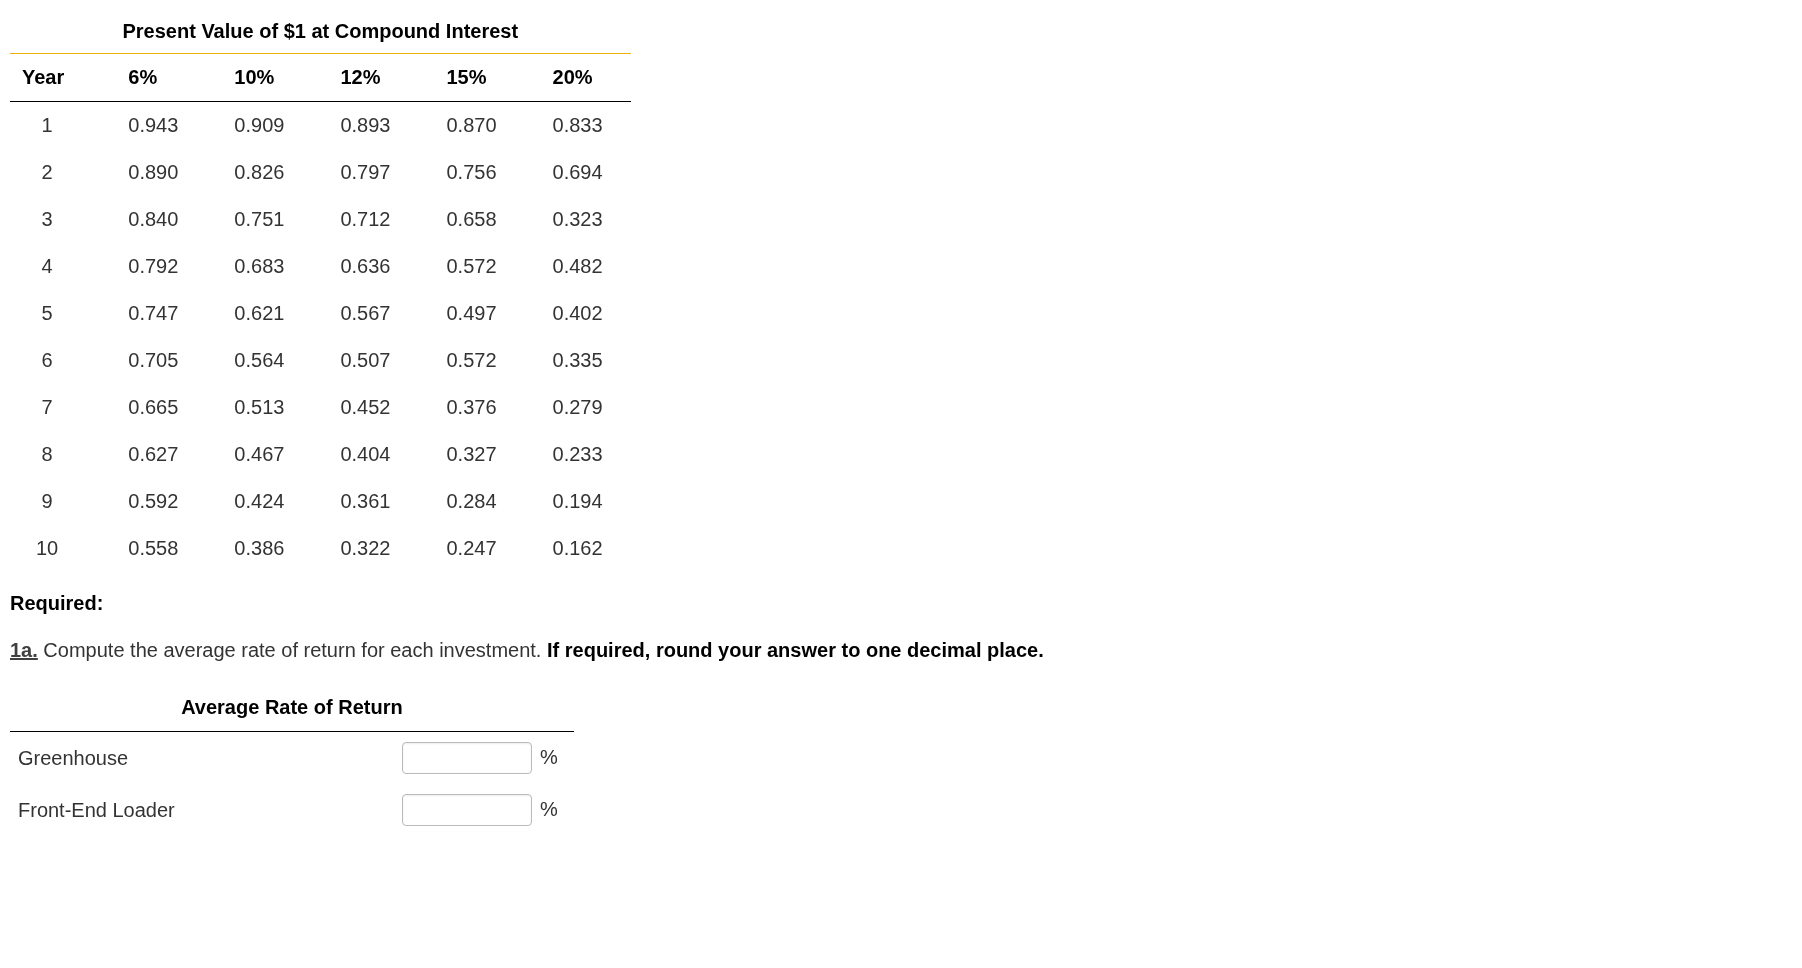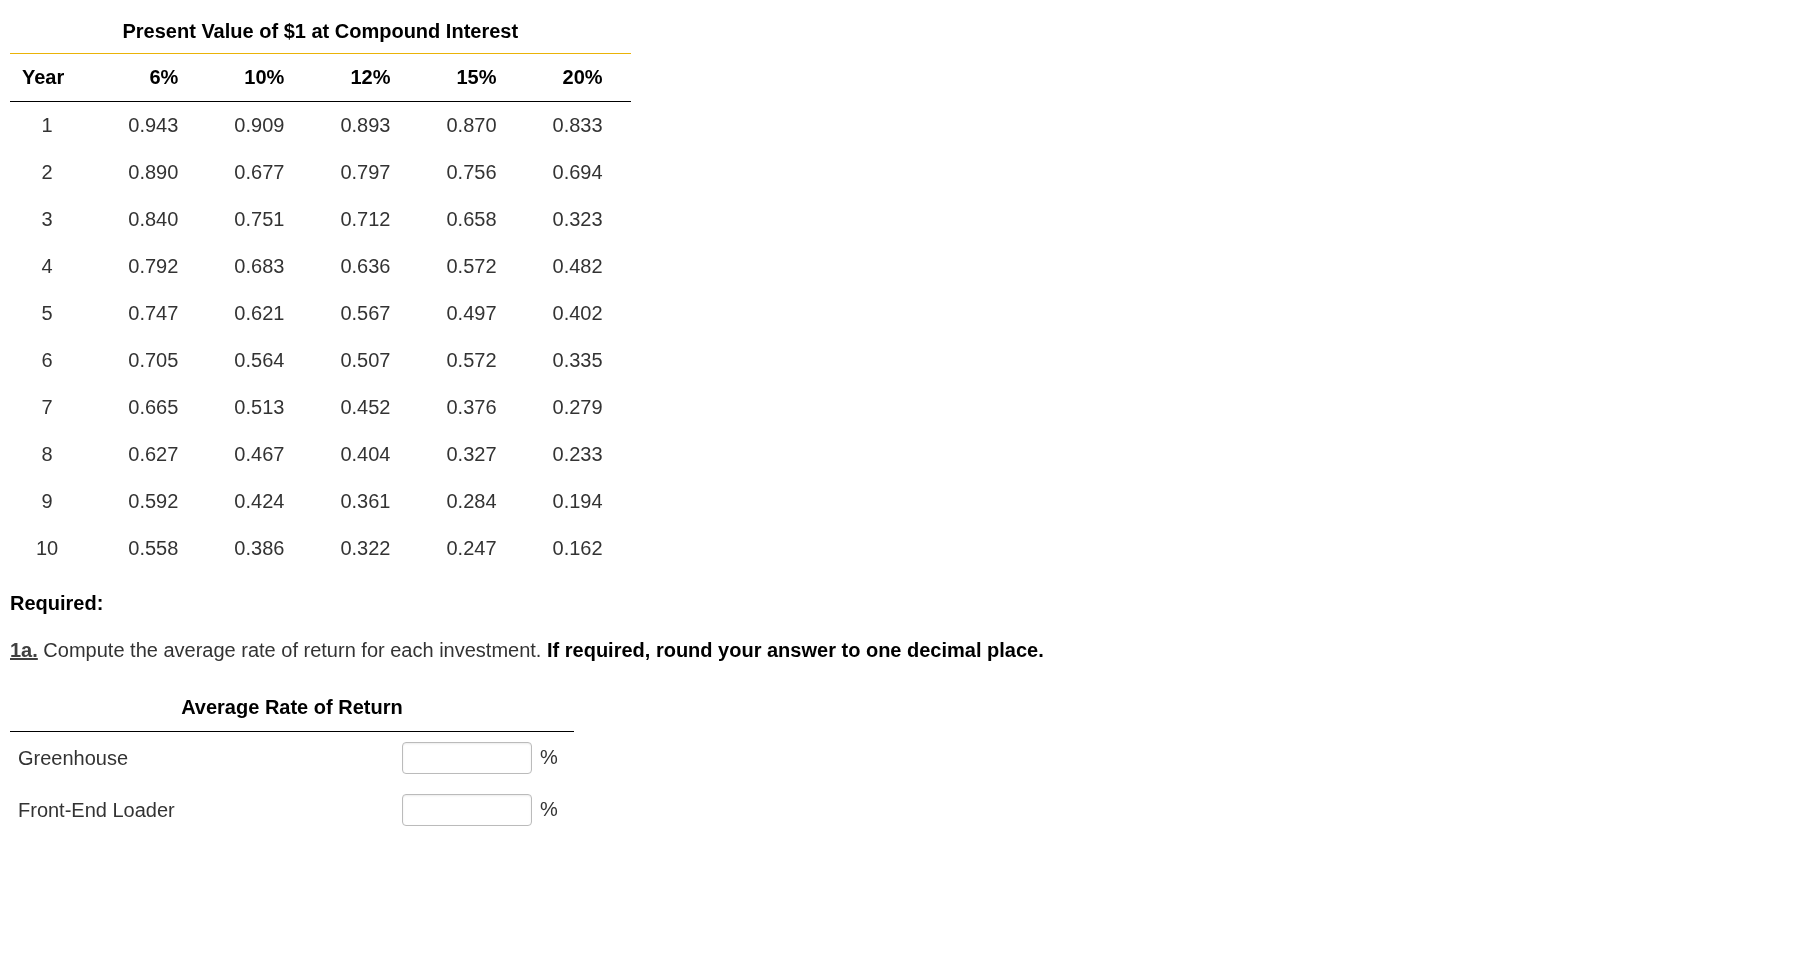--- a/index.html
+++ b/index.html
@@ -19,21 +19,21 @@
       color: #000;
       padding: 10px 0;
       text-align: center;
       border-bottom: 1px solid #eab308;
       caption-side: top;
     }
     .pv-table th {
       font-weight: bold;
       color: #000;
       padding: 12px 28px;
-      text-align: right;
+      text-align: left;
       border-bottom: 1px solid #000;
     }
     .pv-table th.year-col {
       padding-left: 12px;
       padding-right: 36px;
     }
     .pv-table td {
       padding: 12px 28px;
       text-align: left;
       color: #333;
@@ -114,21 +114,21 @@
         <td class="year-cell">1</td>
         <td>0.943</td>
         <td>0.909</td>
         <td>0.893</td>
         <td>0.870</td>
         <td>0.833</td>
       </tr>
       <tr>
         <td class="year-cell">2</td>
         <td>0.890</td>
-        <td>0.677</td>
+        <td>0.826</td>
         <td>0.797</td>
         <td>0.756</td>
         <td>0.694</td>
       </tr>
       <tr>
         <td class="year-cell">3</td>
         <td>0.840</td>
         <td>0.751</td>
         <td>0.712</td>
         <td>0.658</td>

